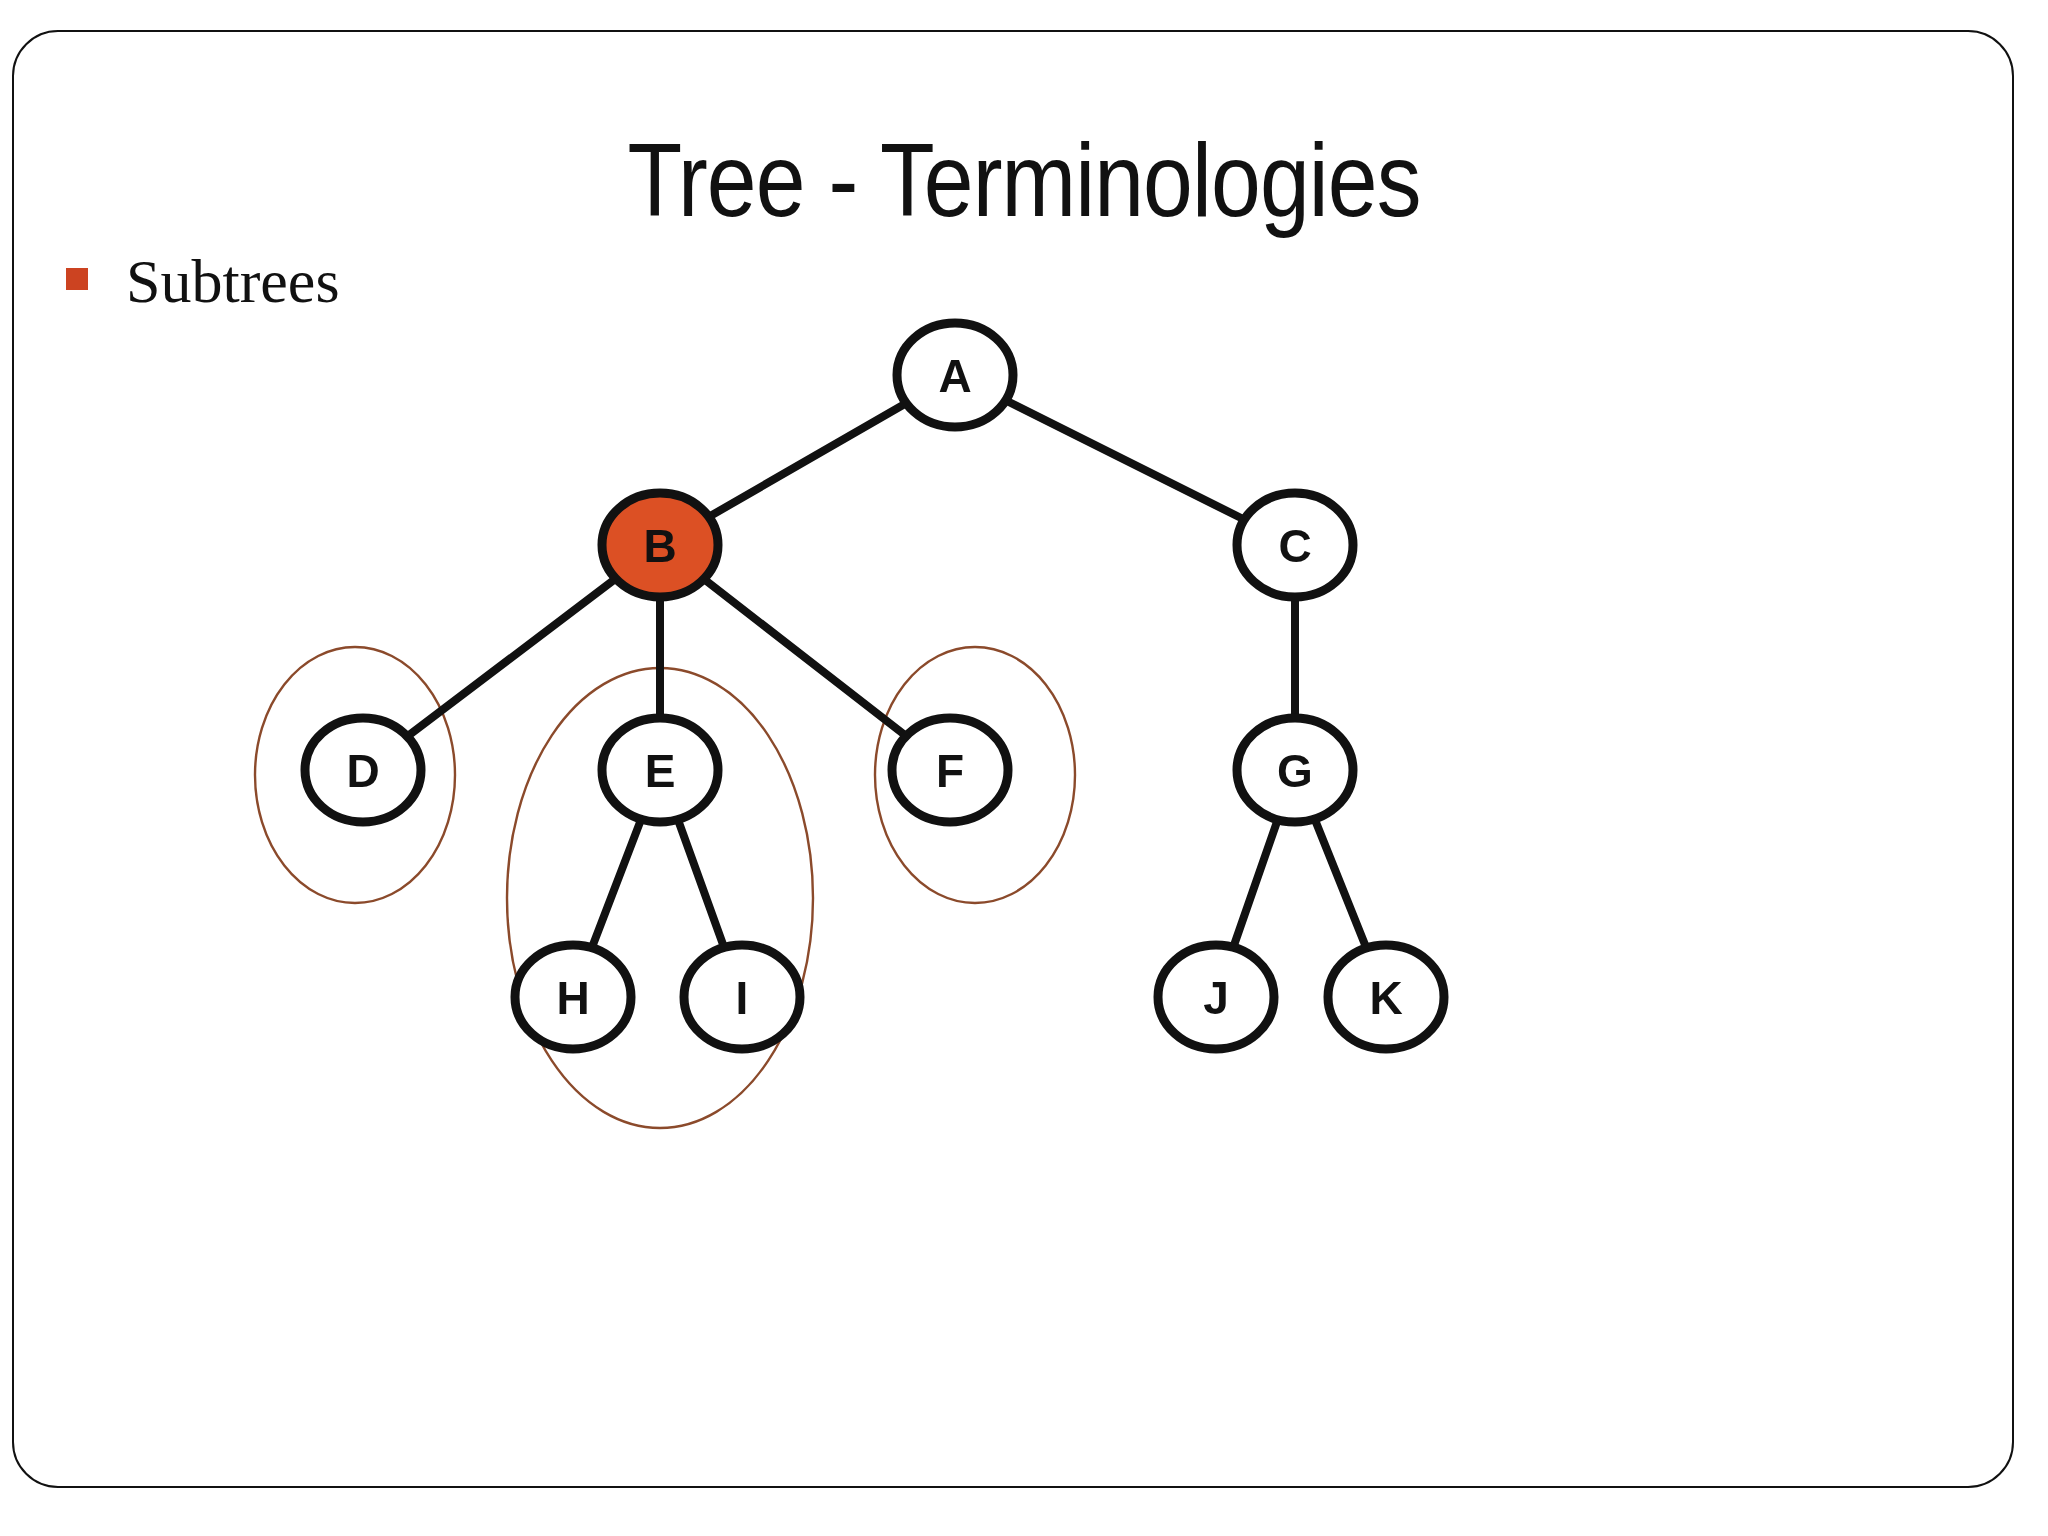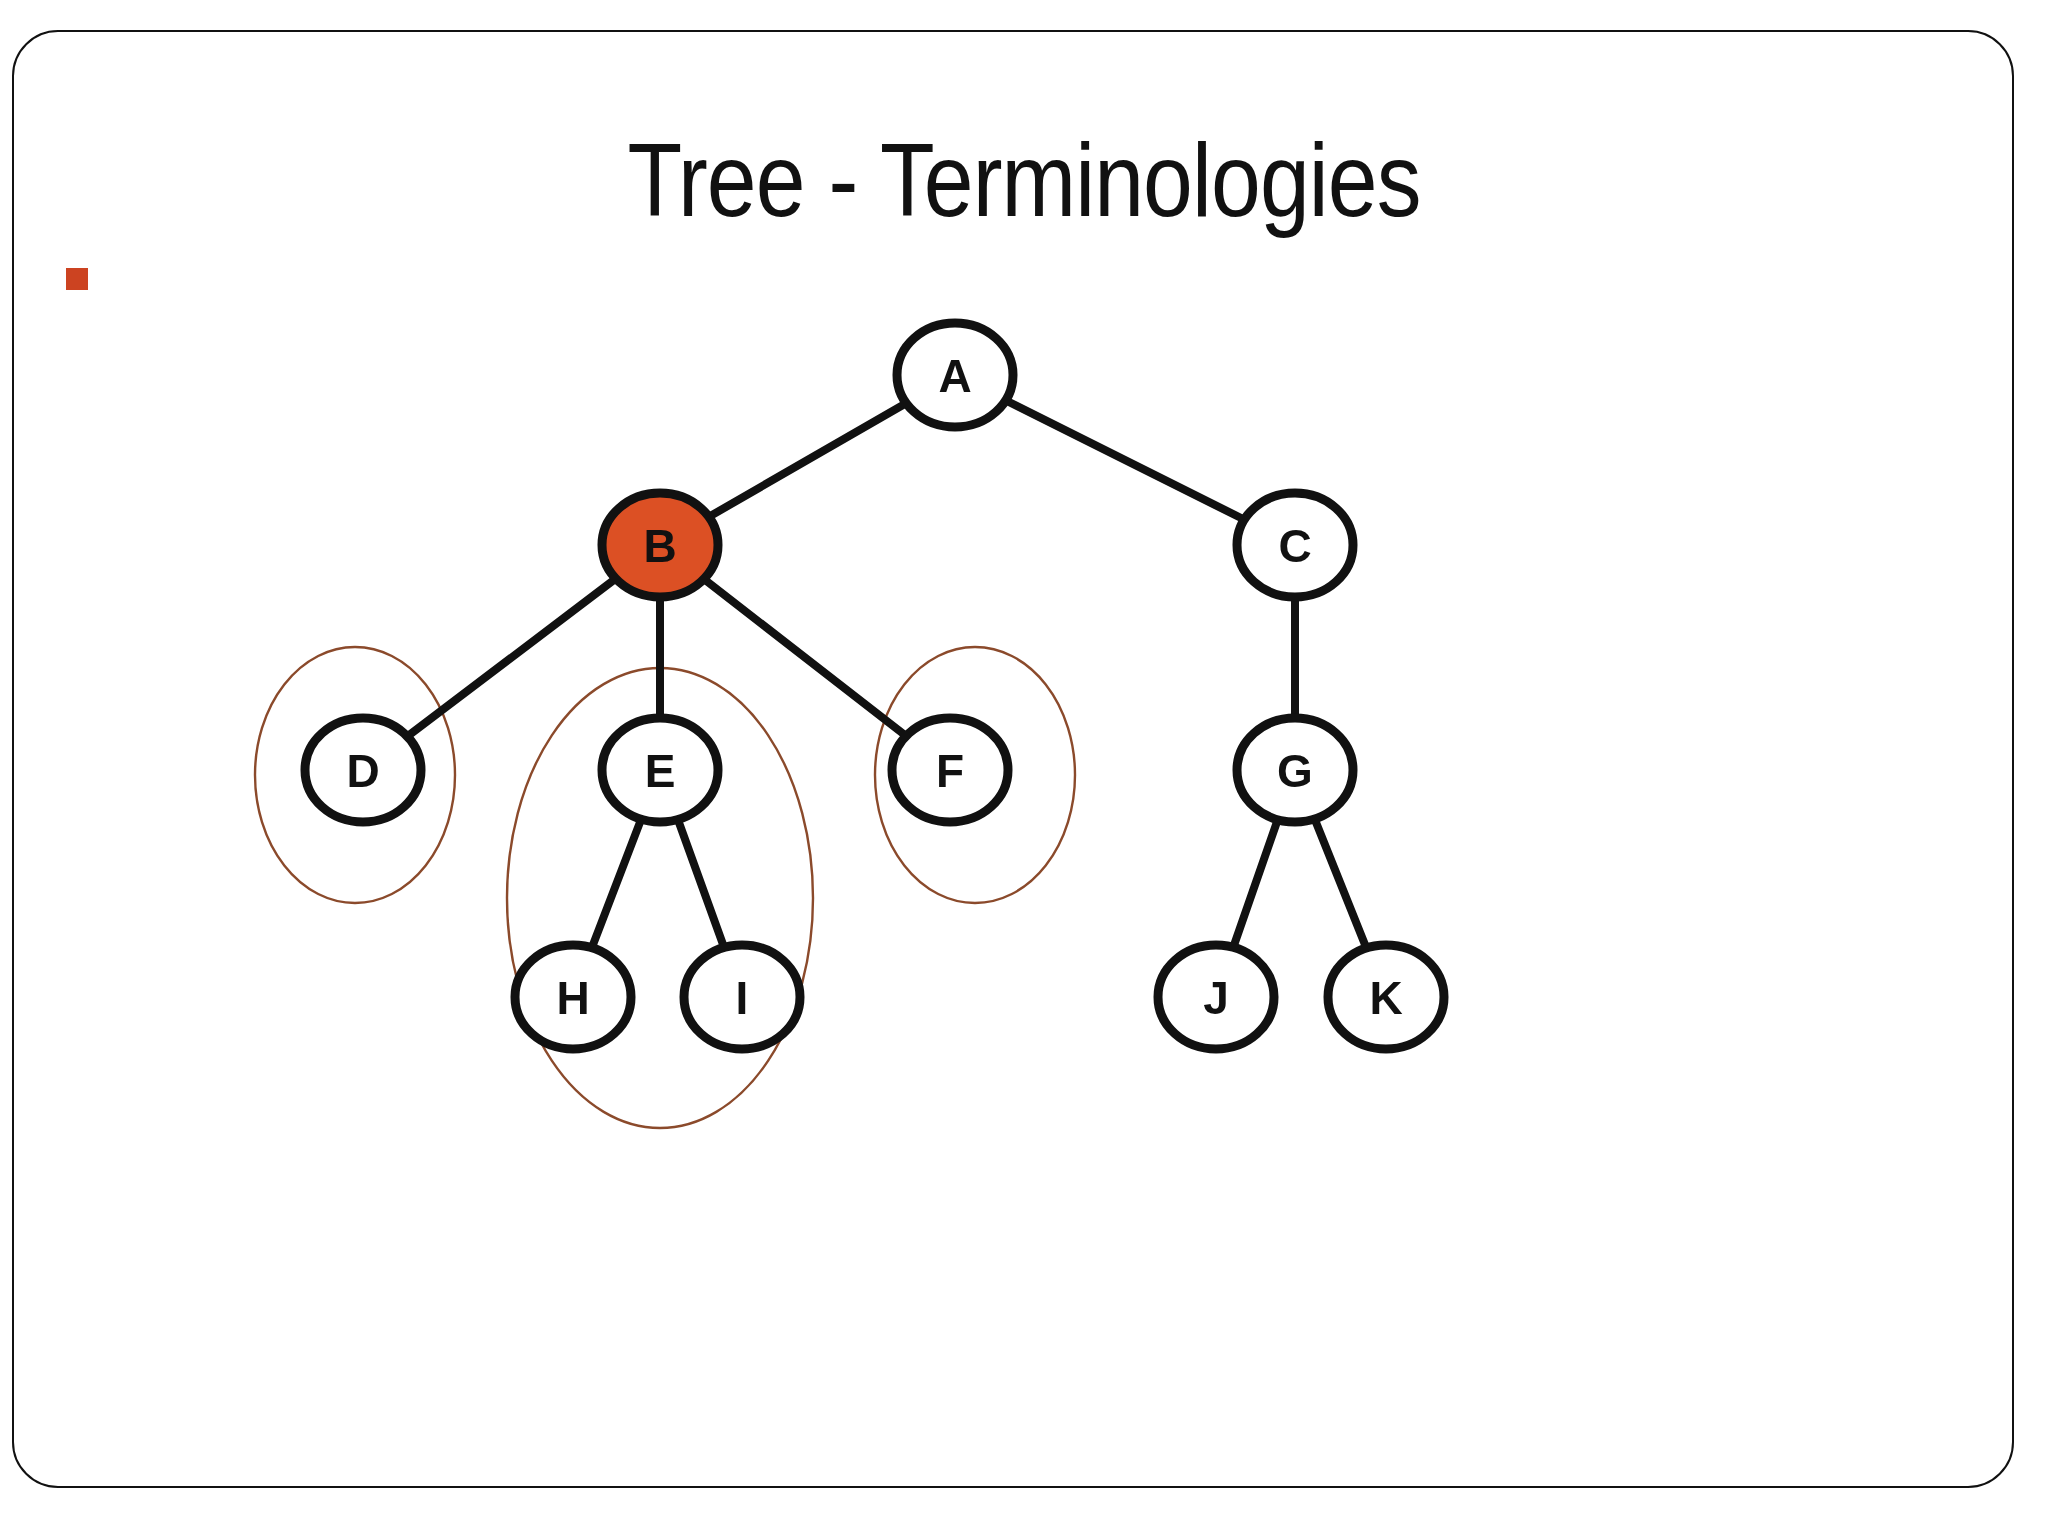--- a/index.html
+++ b/index.html
@@ -23,20 +23,21 @@
 <body>
 
 <div id="slide" style="background: rgb(255, 255, 255);">
 
   <div id="slide-border" style="border-color: rgb(17, 17, 17);"></div>
 
   <div id="slide-title">Tree -  Terminologies</div>
 
   <div id="bullet-row">
     <div id="bullet-square" style="background: rgb(204, 67, 33);"></div>
+    <div id="bullet-text">Subtrees</div>
   </div>
 
   <svg id="tree-svg" viewBox="0 0 2048 1536">
     <g id="layer-outlines">
         <ellipse cx="355" cy="775" rx="100" ry="128" fill="none" stroke="#8B4A2B" stroke-width="2.4"></ellipse>
         <ellipse cx="660" cy="898" rx="153" ry="230" fill="none" stroke="#8B4A2B" stroke-width="2.4"></ellipse>
         <ellipse cx="975" cy="775" rx="100" ry="128" fill="none" stroke="#8B4A2B" stroke-width="2.4"></ellipse>
       </g>
     <g id="layer-edges">
         <line x1="913.4113616815937" y1="398.9663339462002" x2="701.5886383184063" y2="521.0336660537997" stroke="#111111" stroke-width="8" stroke-linecap="round"></line>

